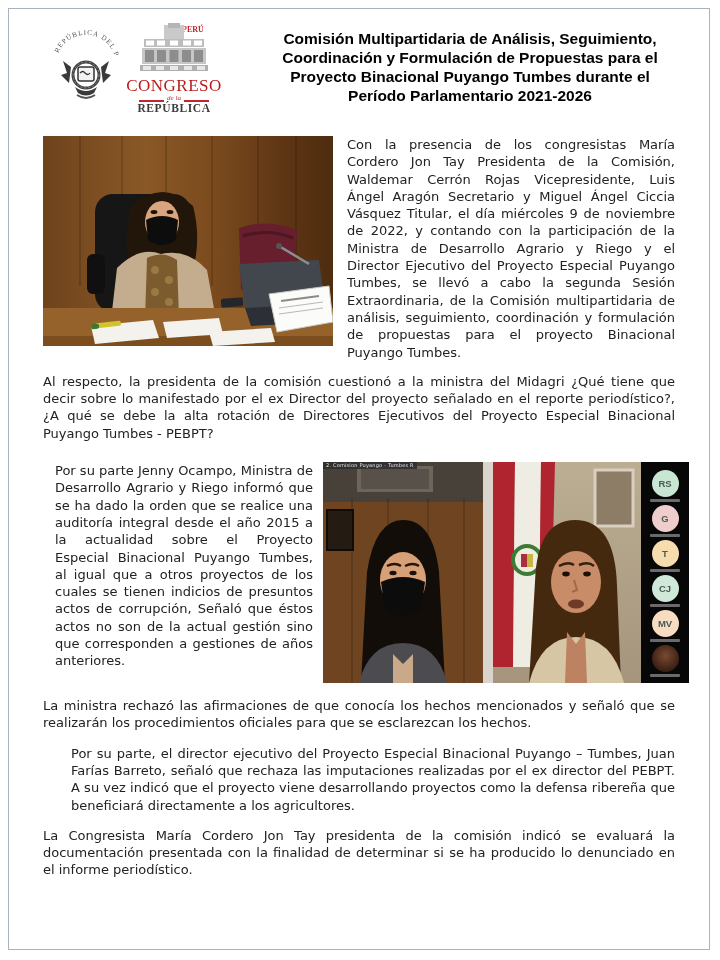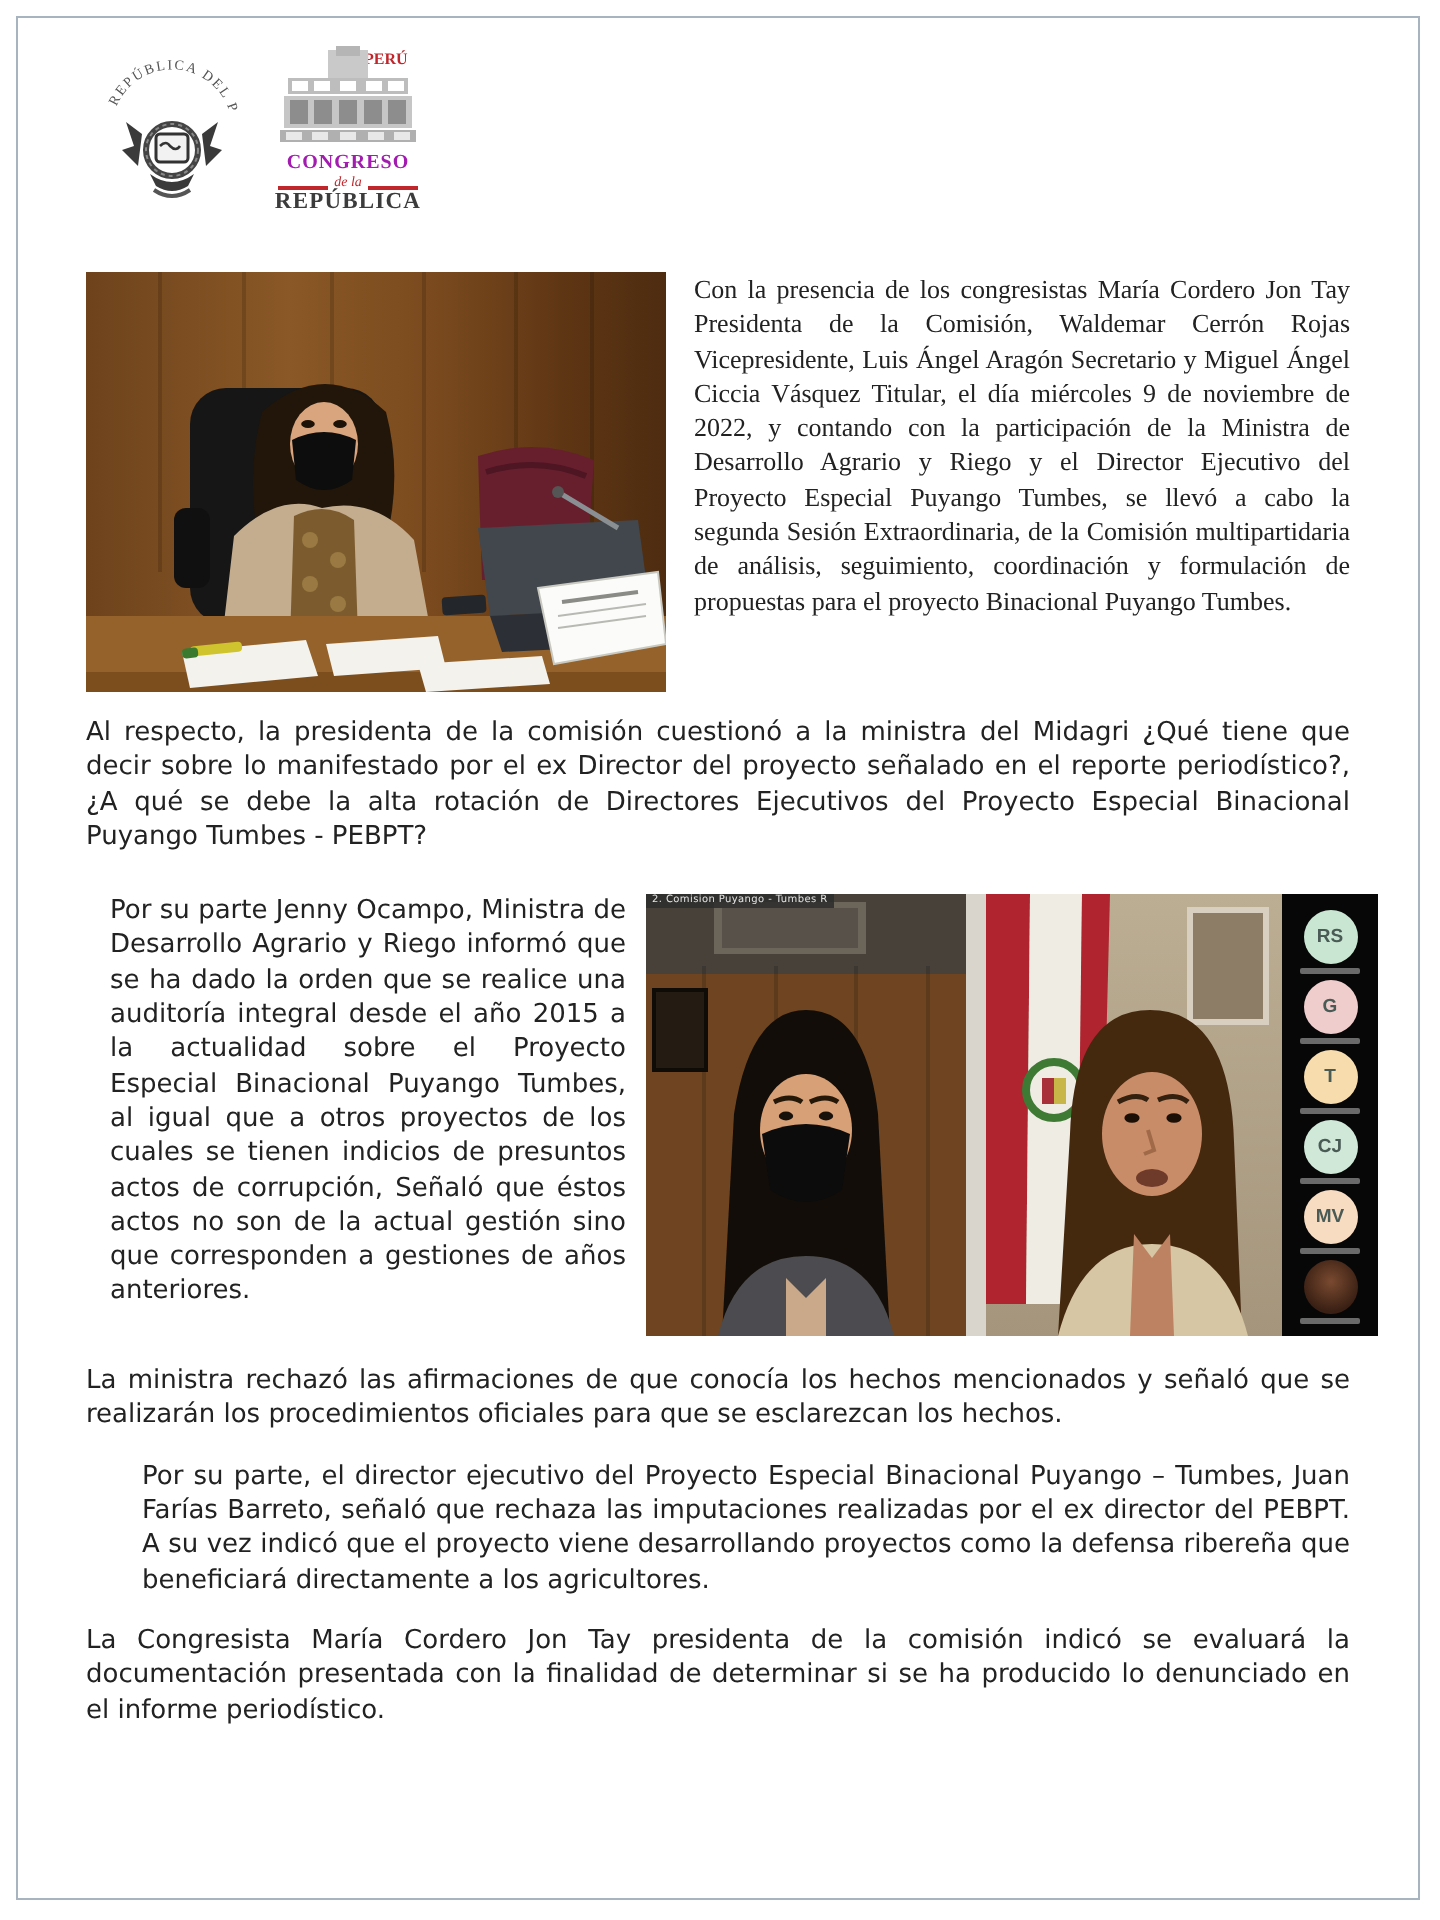--- a/index.html
+++ b/index.html
@@ -4,31 +4,31 @@
 <style>
   html,body{margin:0;padding:0;background:#ffffff;}
   body{width:720px;height:960px;position:relative;font-family:"DejaVu Sans",sans-serif;color:#1d1d1d;overflow:hidden;}
   .page{position:absolute;left:8px;top:8px;width:702px;height:942px;border:1px solid #a7b3bf;background:#fff;box-sizing:border-box;padding:14px 34px 0 34px;}
   
   .hdr{display:flex;align-items:flex-start;}
   .logos{display:flex;gap:10px;margin-left:4px;}
   .arms{width:78px;height:94px;}
   .congress{width:78px;height:96px;display:flex;flex-direction:column;align-items:center;}
   .congress svg{display:block;}
-  .congress .c-name{font-family:"Liberation Serif",serif;font-weight:bold;color:#a21caf;font-size:10px;letter-spacing:.5px;line-height:1;}
+  .congress .c-name{font-family:"Liberation Serif",serif;font-weight:normal;color:#b91c1c;font-size:17px;letter-spacing:.5px;line-height:1;}
   .congress .c-mid{display:flex;align-items:flex-end;width:70px;margin:1px 0;}
   .congress .c-mid .rule{flex:1;height:2px;background:#c0272d;}
   .congress .c-dela{font-family:"Liberation Serif",serif;font-style:italic;color:#c0272d;font-size:7px;padding:0 3px;line-height:1;}
   .congress .c-rep{font-family:"Liberation Serif",serif;font-weight:bold;color:#3c3c3c;font-size:11.5px;letter-spacing:.6px;line-height:1;}
   .hdr-text{flex:1;margin-left:52px;margin-top:6px;text-align:center;font-family:"Liberation Sans",sans-serif;font-weight:bold;font-size:15.5px;line-height:19px;color:#000;}
   
   .headline{margin:24px auto 0 auto;width:620px;text-align:center;font-family:"Liberation Sans",sans-serif;font-weight:bold;font-size:17.5px;line-height:26px;color:#000;}
   
   .para{font-size:13px;line-height:17.3px;text-align:justify;color:#222;}
-  .sec1{display:flex;gap:14px;margin-top:17px;font-family:Liberation Serif, serif;}
+  .sec1{display:flex;gap:14px;margin-top:17px;}
   .photo1{flex:none;width:290px;height:210px;}
   .sec1 .para{flex:1;}
   .p2{margin-top:12px;}
   .sec2{display:flex;gap:10px;margin-top:20px;margin-left:12px;}
   .sec2 .para{width:258px;flex:none;}
   .photo2{flex:none;width:366px;height:221px;position:relative;display:flex;background:#4c1d95;margin-left:auto;}
   .p4{margin-top:14px;}
   .p5{margin-top:13px;margin-left:28px;}
   .p6{margin-top:13px;}
   
@@ -90,20 +90,21 @@
         </svg>
         <div class="c-name">CONGRESO</div>
         <div class="c-mid">
           <span class="rule"></span>
             <span class="c-dela">de la</span>
             <span class="rule"></span>
         </div>
         <div class="c-rep">REPÚBLICA</div>
       </div>
     </div>
+    <div class="hdr-text">Comisión Multipartidaria de Análisis, Seguimiento, Coordinación y Formulación de Propuestas para el Proyecto Binacional Puyango Tumbes durante el Período Parlamentario 2021-2026</div>
   </div>
 
 
   <div class="sec1">
     <svg class="photo1" viewBox="0 0 290 210" preserveAspectRatio="none">
       <defs>
         <linearGradient id="wood1" x1="0" y1="0" x2="1" y2="0">
           <stop offset="0" stop-color="#6e431c"></stop>
             <stop offset=".35" stop-color="#8a5826"></stop>
             <stop offset=".6" stop-color="#7a4a1e"></stop>

